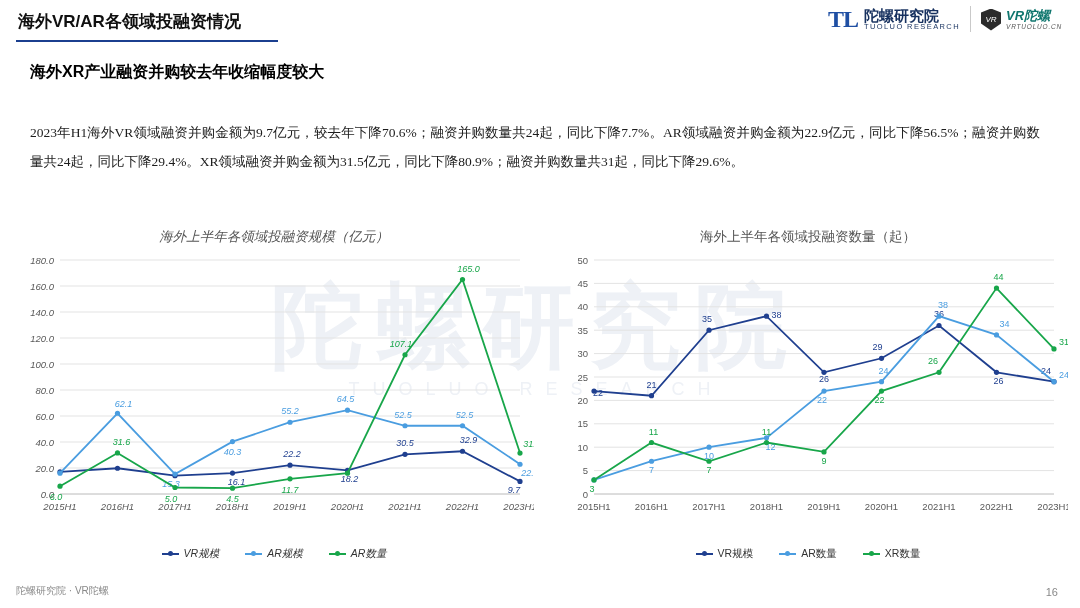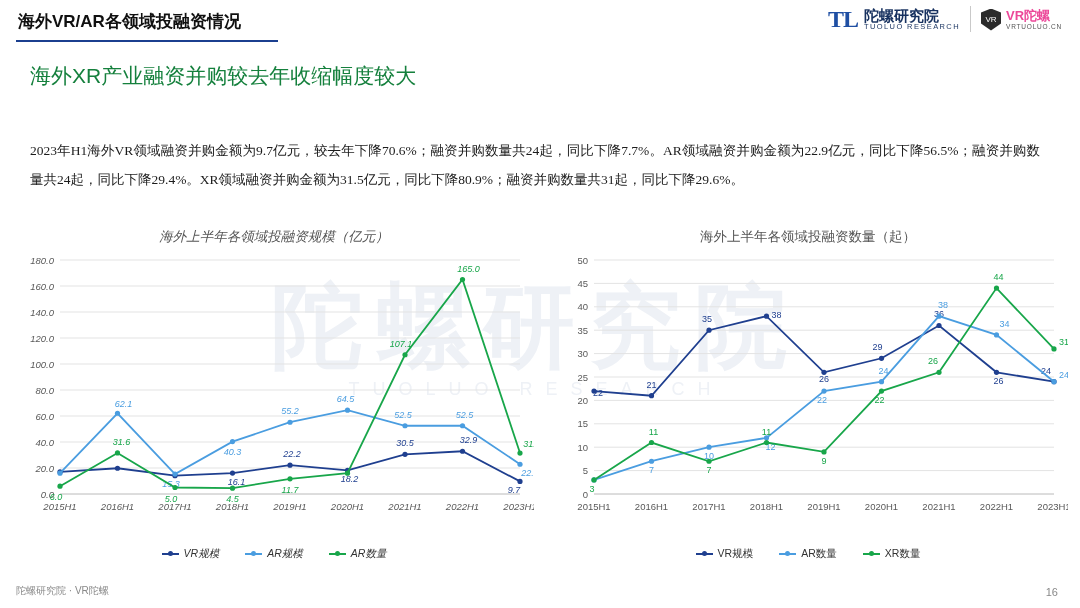--- a/index.html
+++ b/index.html
@@ -31,38 +31,38 @@
   .logo-tl{
     display:flex;align-items:center;gap:6px;
   }
   .tl-mark{
     font-size:24px;font-weight:bold;color:#1f4fa3;letter-spacing:-1px;
     font-family:"Liberation Serif", serif;
   }
   .tl-text-cn{font-size:15px;font-weight:bold;color:#17315f;line-height:1.05;}
   .tl-text-en{font-size:7.5px;color:#17315f;letter-spacing:1.4px;line-height:1.1;}
   .divider-v{width:1px;height:26px;background:#c9c9c9;}
-  .logo-vr{display:flex;align-items:center;gap:5px;}
+  .logo-vr{display:flex;align-items:center;gap:5px;font-style:italic;}
   .vr-badge{
     width:20px;height:22px;background:#2b2b2b;
     clip-path:polygon(50% 0,100% 18%,100% 68%,50% 100%,0 68%,0 18%);
     display:flex;align-items:center;justify-content:center;
     color:#fff;font-size:8px;
   }
-  .vr-text-cn{font-size:13px;font-weight:bold;color:#ec4899;line-height:1.05;}
+  .vr-text-cn{font-size:13px;font-weight:bold;color:#0f766e;line-height:1.05;}
   .vr-text-en{font-size:6.5px;color:#555;letter-spacing:.8px;line-height:1.1;}
 
   
   .section-title{
     position:absolute;left:30px;top:62px;
-    font-size:21px;font-weight:normal;color:#15803d;
+    font-size:16px;font-weight:bold;color:#000000;
     font-family:"Liberation Sans", sans-serif;
   }
   .body-text{
-    position:absolute;left:30px;top:136px;width:1010px;
+    position:absolute;left:30px;top:118px;width:1010px;
     font-size:13.5px;line-height:29px;color:#1c1c1c;
     font-family:"Liberation Serif", serif;
     text-align:justify;
   }
 
   
   .watermark{
     position:absolute;left:96px;top:255px;width:880px;height:170px;
     pointer-events:none;user-select:none;
     display:flex;flex-direction:column;align-items:center;justify-content:center;

